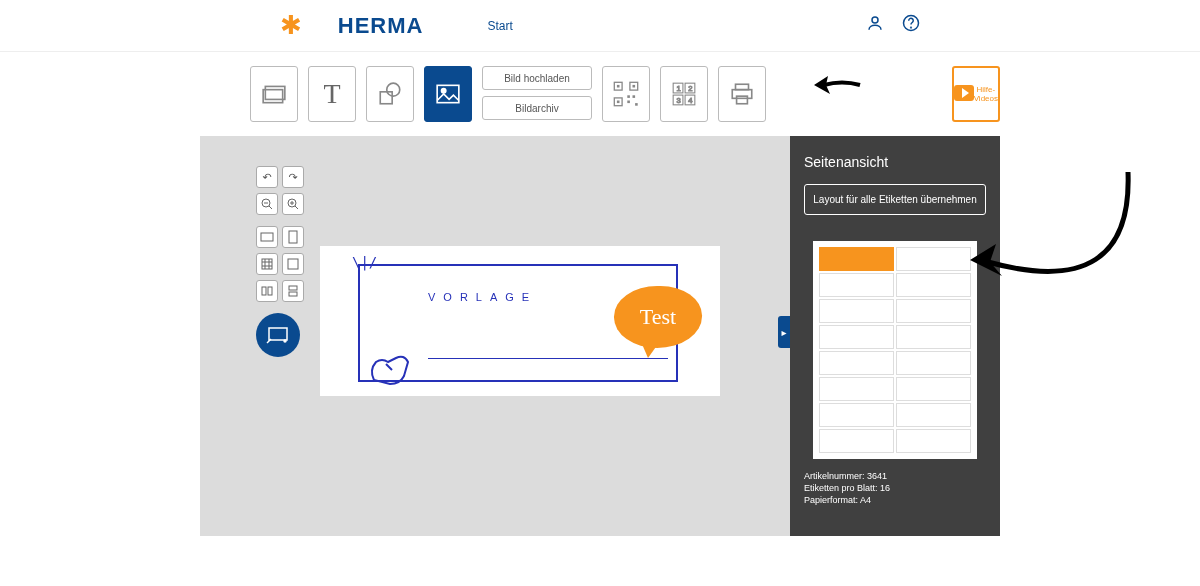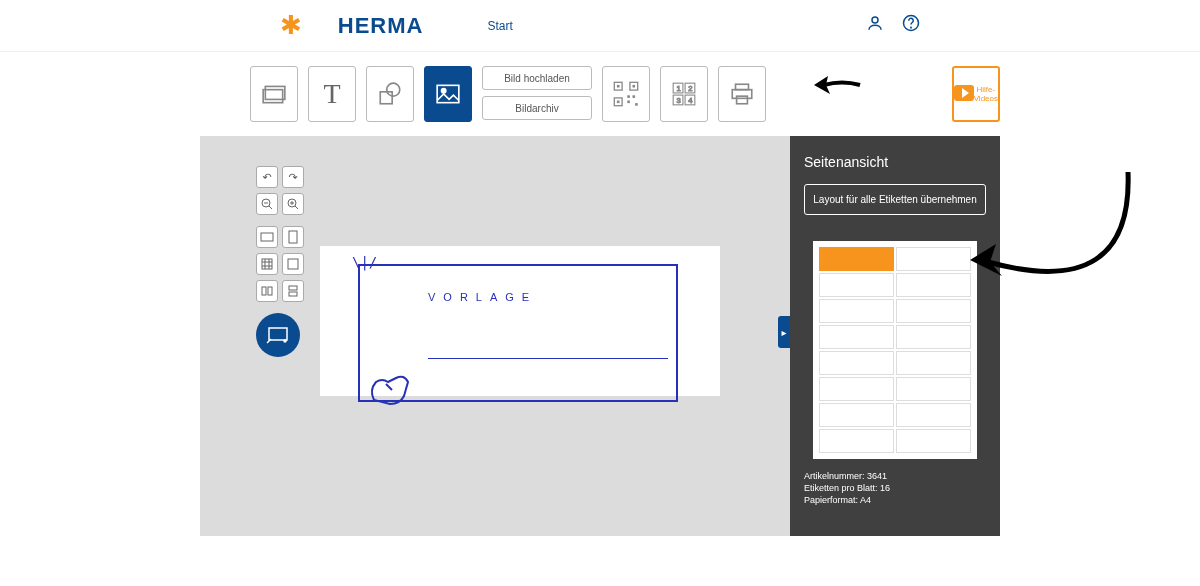--- a/index.html
+++ b/index.html
@@ -26,21 +26,21 @@
 
 .arrow1 { position: absolute; left: 812px; top: 18px; }
 
 .workspace { position: relative; background: #dcdcdc; margin: 0 200px; height: 400px; }
 .left-tools { position: absolute; left: 56px; top: 30px; display: flex; flex-direction: column; gap: 5px; }
 .tool-row { display: flex; gap: 4px; }
 .mini-tool { width: 22px; height: 22px; border: 1px solid #aaa; border-radius: 3px; background: #fff; font-size: 11px; display: flex; align-items: center; justify-content: center; cursor: pointer; color: #555; }
 .circle-tool { width: 44px; height: 44px; background: #0a4a8f; border-radius: 50%; display: flex; align-items: center; justify-content: center; margin-top: 6px; cursor: pointer; }
 
 .canvas { position: absolute; left: 120px; top: 110px; width: 400px; height: 150px; background: #fff; }
-.label-frame { position: absolute; left: 38px; top: 18px; width: 320px; height: 138px; border: 2px solid #2631b8; }
+.label-frame { position: absolute; left: 38px; top: 18px; width: 320px; height: 118px; border: 2px solid #2631b8; }
 .spark { position: absolute; left: 32px; top: 8px; font-size: 14px; color: #2631b8; font-family: monospace; }
 .vorlage { position: absolute; left: 68px; top: 25px; letter-spacing: 8px; font-size: 11px; color: #2631b8; }
 .underline { position: absolute; left: 68px; top: 92px; width: 240px; height: 1px; background: #2631b8; }
 .hand { position: absolute; left: 4px; bottom: -10px; }
 .bubble { position: absolute; right: -26px; top: 20px; width: 88px; height: 62px; background: #f7941e; border-radius: 50% 48% 52% 50%; display: flex; align-items: center; justify-content: center; }
 .bubble::after { content: ''; position: absolute; bottom: -10px; left: 28px; border-top: 14px solid #f7941e; border-left: 6px solid transparent; border-right: 10px solid transparent; }
 .bubble span { color: #fff; font-size: 22px; font-family: cursive; }
 
 .expand-tab { position: absolute; right: 210px; top: 180px; width: 12px; height: 32px; background: #0a4a8f; border-radius: 3px 0 0 3px; cursor: pointer; display:flex; align-items:center; justify-content:center; color:#fff; font-size:10px;}
 
@@ -226,20 +226,23 @@
 
   <div class="canvas">
     <span class="spark">\|/</span>
     <div class="label-frame">
       <div class="vorlage">VORLAGE</div>
       <div class="underline"></div>
       <svg class="hand" width="60" height="50" viewBox="0 0 60 50" fill="none" stroke="#2631b8" stroke-width="2">
           <path d="M10 40 Q5 30 12 22 Q18 18 24 22 L32 18 Q40 14 44 22 L40 36 Q36 44 26 44 Z"></path>
           <path d="M22 24 L28 30"></path>
         </svg>
+      <div class="bubble">
+        <span>Test</span>
+      </div>
     </div>
   </div>
 
   <div class="expand-tab">▸</div>
 
   <div class="side-panel">
     <div class="side-title">Seitenansicht</div>
     <div class="layout-btn">Layout für alle Etiketten übernehmen</div>
     <div class="sheet">
       <div class="sheet-grid">

